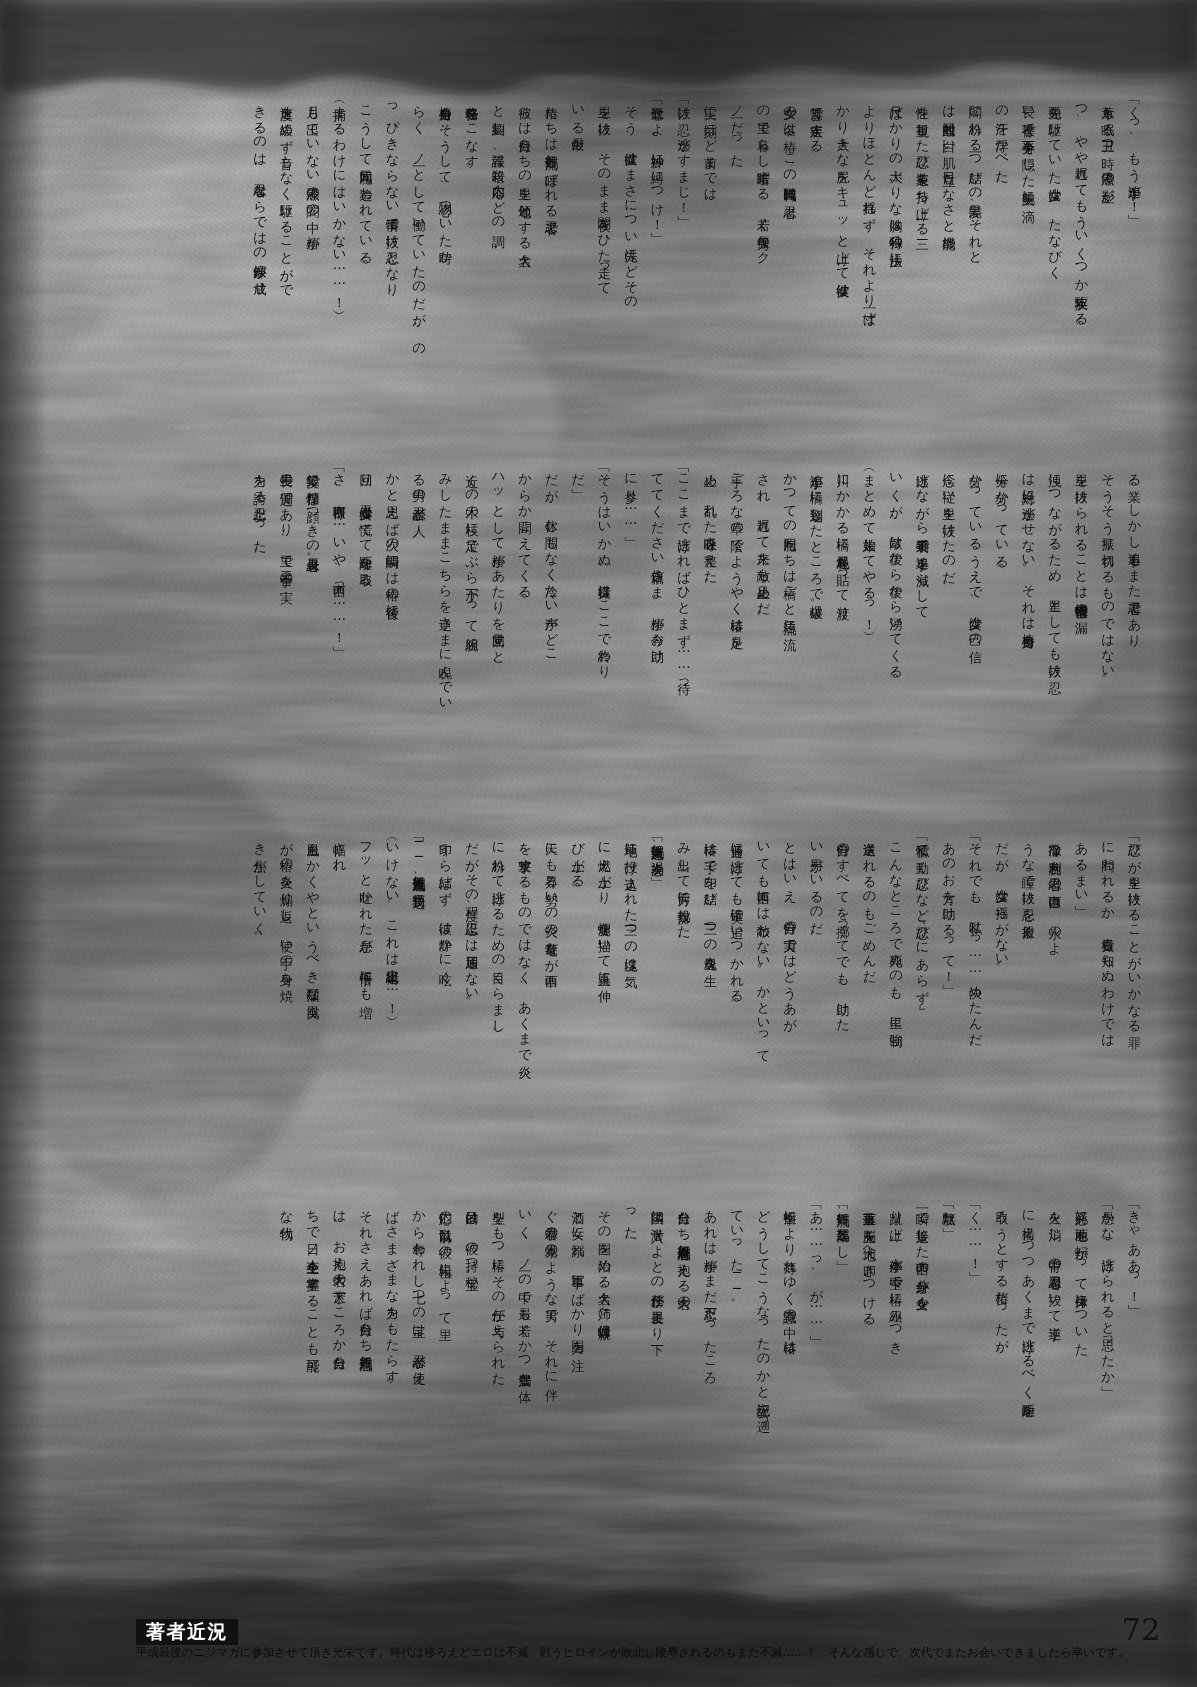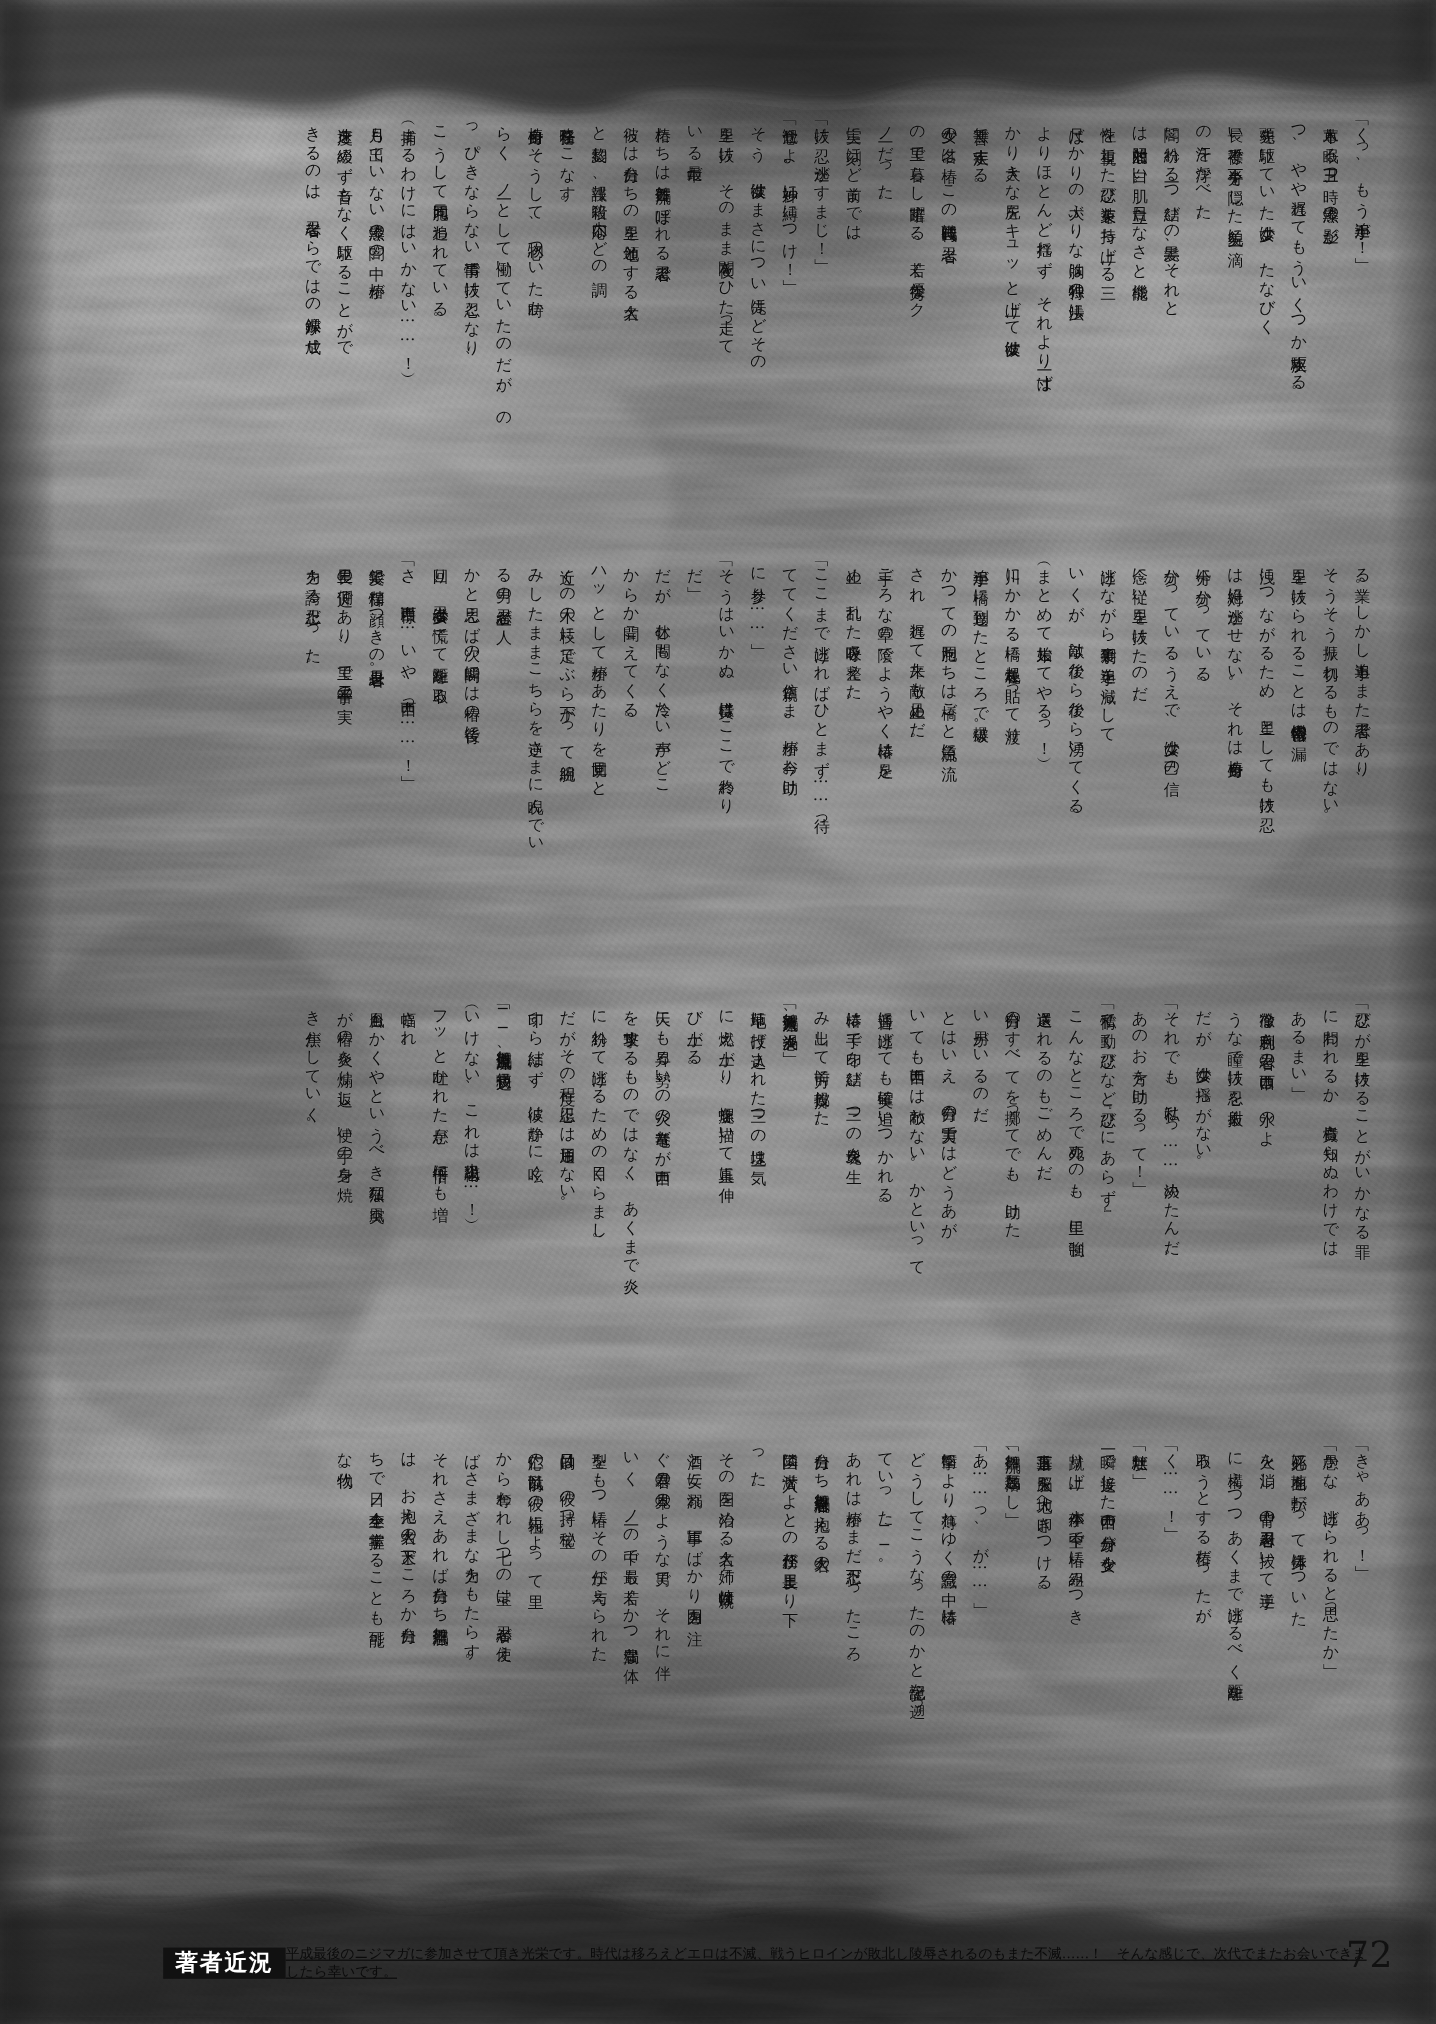--- a/index.html
+++ b/index.html
@@ -64,41 +64,40 @@
     text-align:start;
     overflow:hidden;
     text-shadow:0 0 1px rgba(255,255,255,.25);
   }
   .vcol.tall{height:100%;}
   
   #footer{
     position:absolute;
     left:136px;right:52px;bottom:34px;
     height:34px;
-    display:flex;align-items:center;
+    display:flex;align-items:flex-start;flex-direction:column;
   }
   #footer-label{
     background:#111;color:#fff;
     font-family:"DejaVu Serif","Liberation Serif",serif;
     font-size:19px;font-weight:bold;
     letter-spacing:.08em;
     display:flex;align-items:center;justify-content:center;
     padding:0 10px;
     flex:0 0 auto;
   }
   #footer-text{
     flex:1 1 auto;
     display:flex;align-items:center;
     font-family:"DejaVu Serif","Liberation Serif",serif;
     font-size:11.4px;
     line-height:1.35;
     color:#0a0a0a;
     padding-left:0;
     padding-right:6px;
-    text-decoration:underline;
   }
   #page-number{
     position:absolute;
     right:36px;bottom:40px;
     font-family:"DejaVu Serif","Liberation Serif",serif;
     font-size:30px;
     color:#111;
     letter-spacing:.02em;
   }
   

